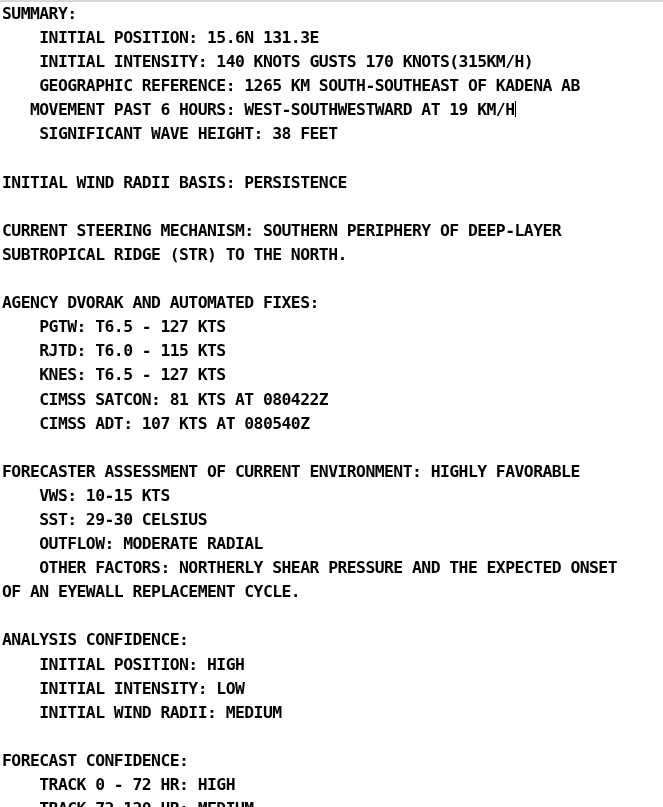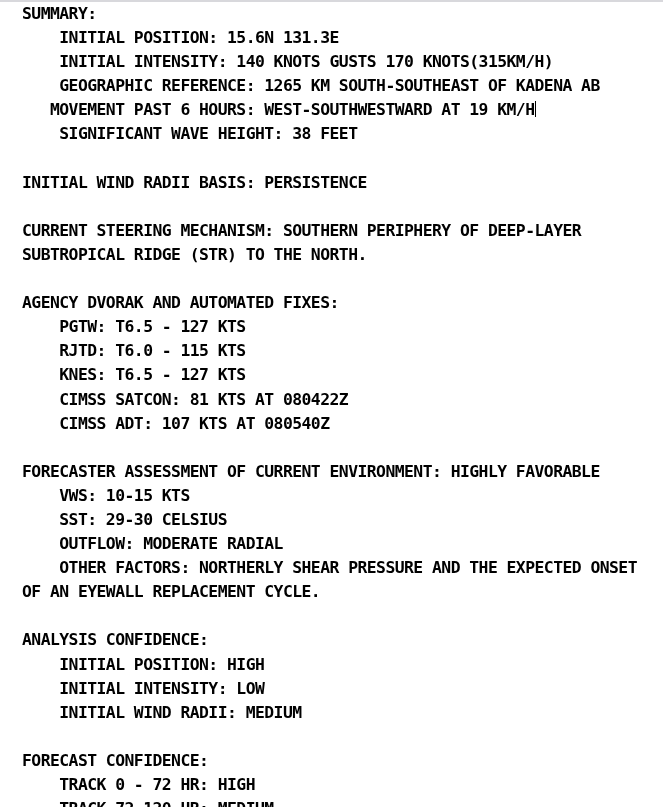--- a/index.html
+++ b/index.html
@@ -37,21 +37,20 @@
     font-size: 16.4px;
     line-height: 24.1px;
     letter-spacing: -0.55px;
     font-weight: 700;
     white-space: pre;
   }
 
   .line {
     white-space: pre;
     min-height: 24.1px;
-    margin-left: 20px;
   }
   .blank {
     height: 24.1px;
   }
 
   
   .caret {
     display: inline-block;
     width: 1px;
     height: 16px;

